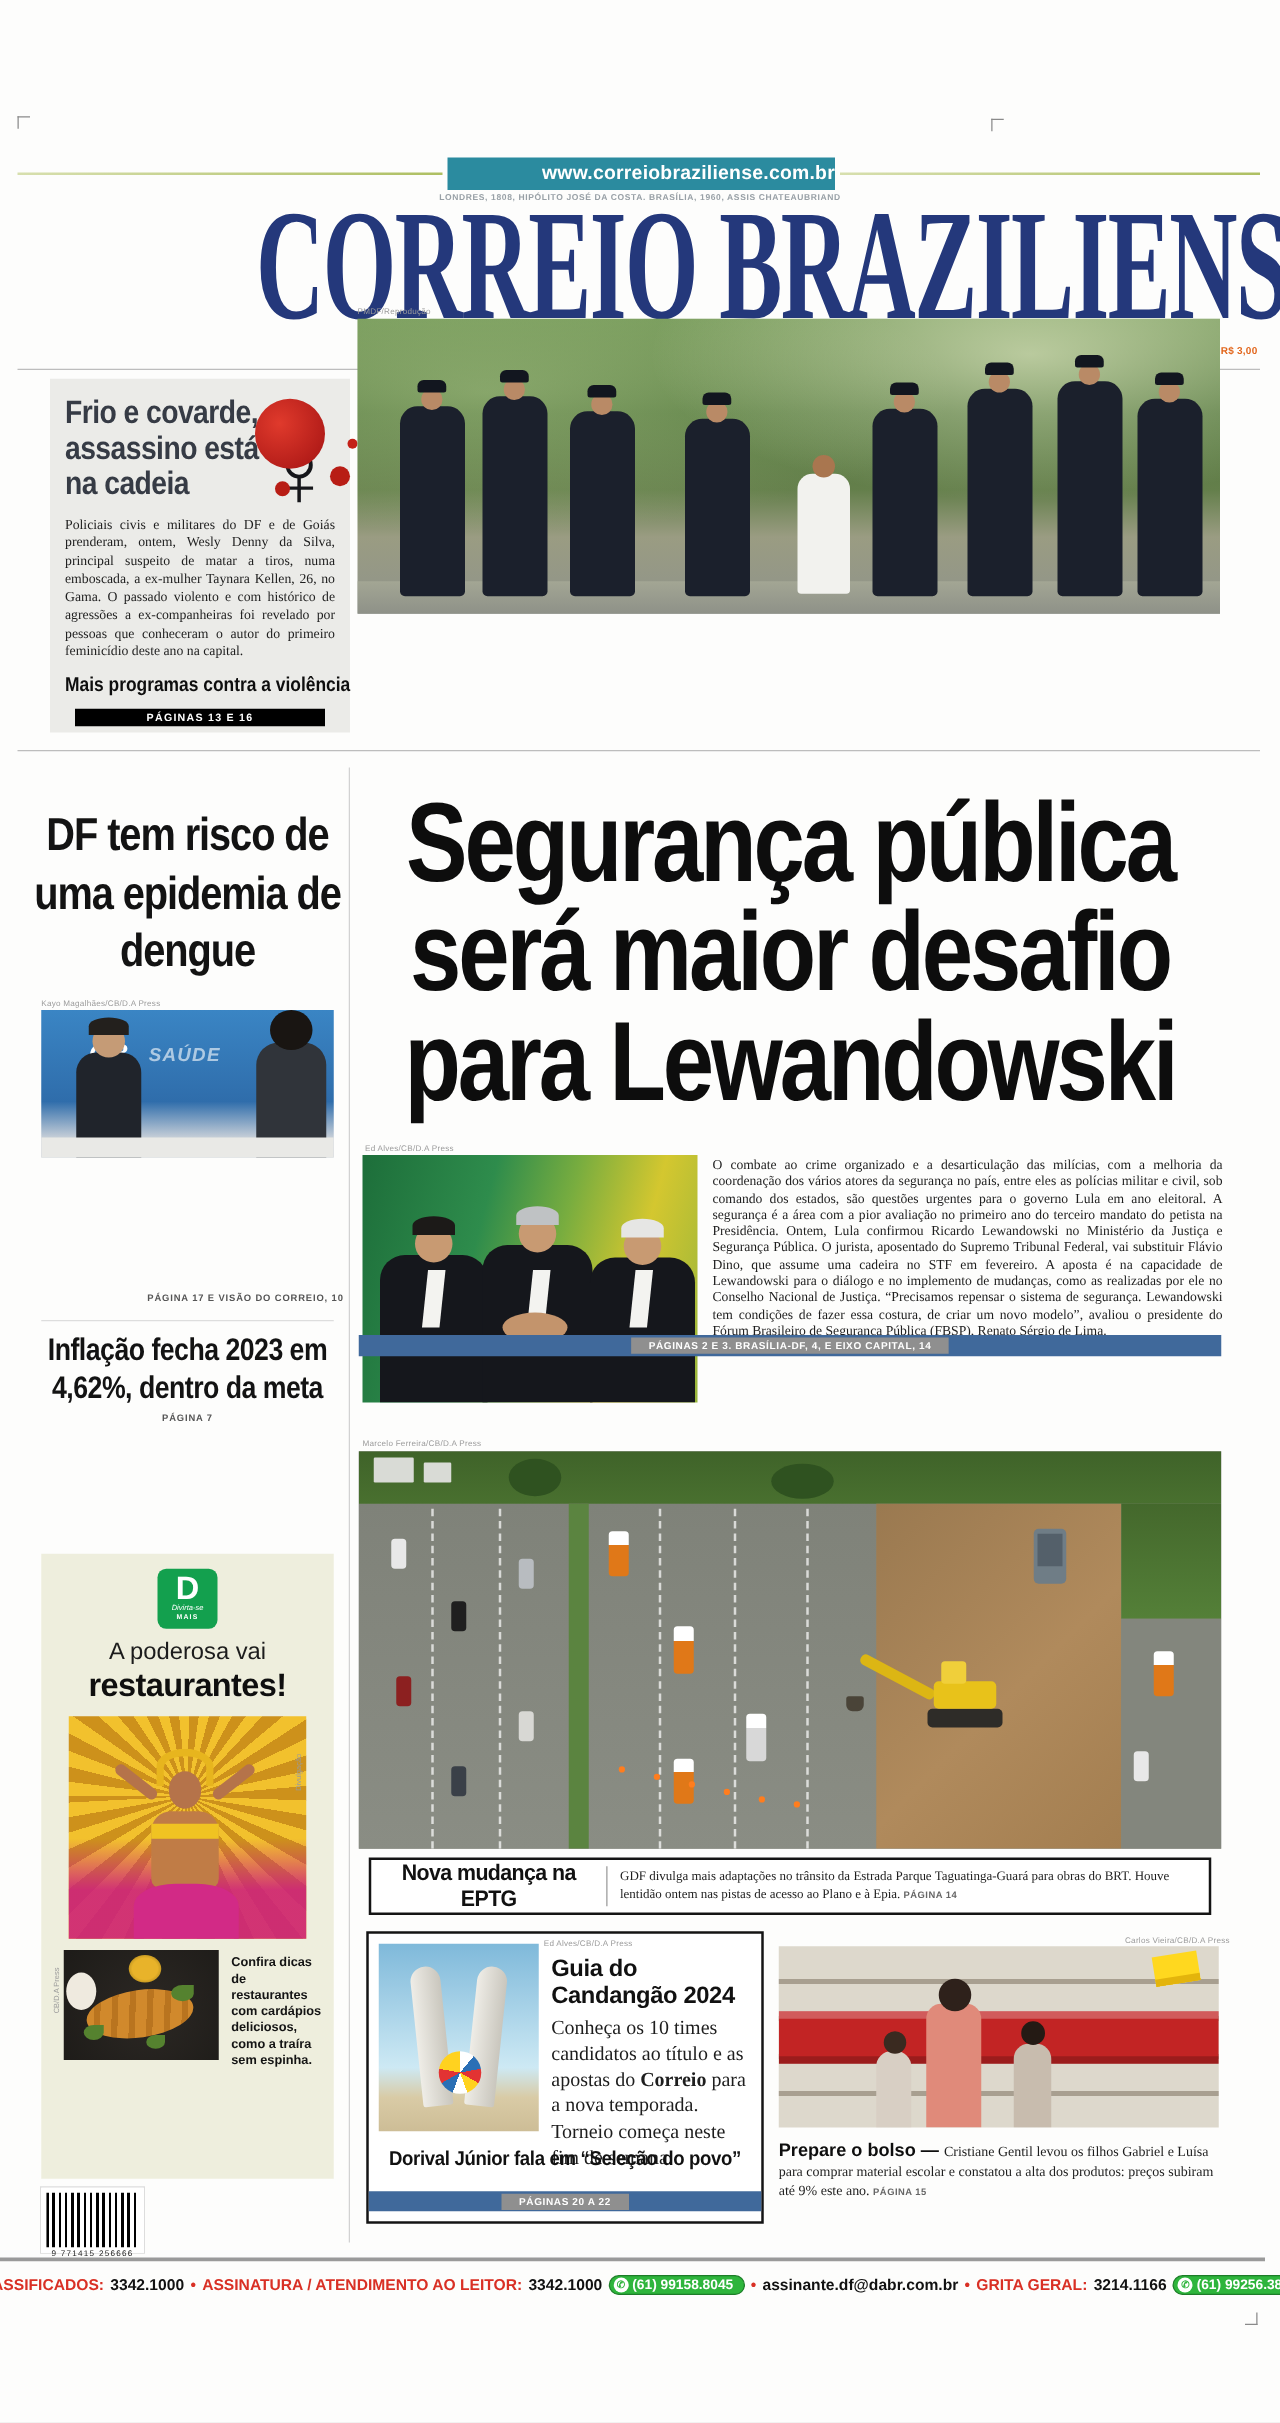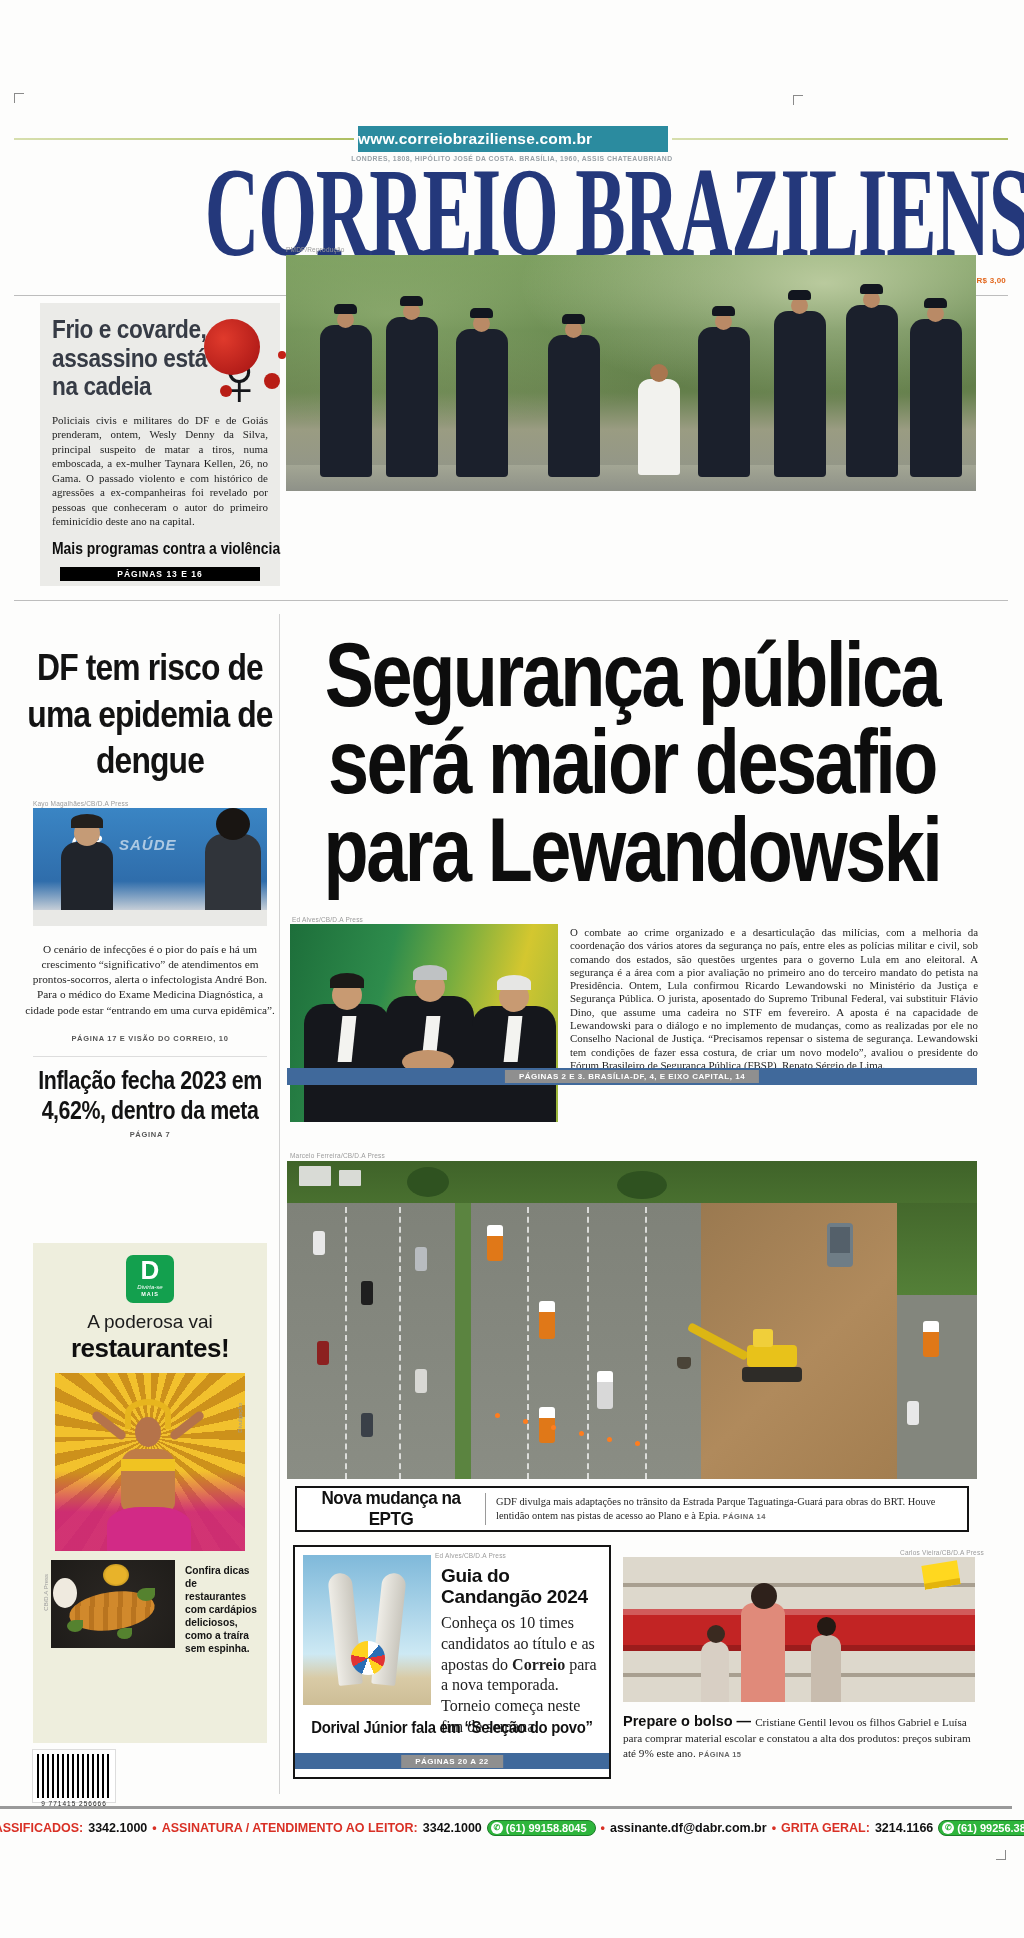--- a/index.html
+++ b/index.html
@@ -10,21 +10,21 @@
   .cr{position:absolute;font-size:6.5px;color:#9b9b9b;letter-spacing:.2px;}
   .vcr{position:absolute;font-size:6px;color:#9b9b9b;writing-mode:vertical-rl;transform:rotate(180deg);}
   .ptag{font-weight:700;font-size:7.5px;color:#555;letter-spacing:.7px;text-align:center;}
   .rule{position:absolute;background:#bdbdbd;}
   .mark{position:absolute;width:9px;height:9px;}
   .mark.tl{border-left:1.5px solid #8a8a8a;border-top:1.5px solid #8a8a8a;}
   .mark.br{border-right:1.5px solid #8a8a8a;border-bottom:1.5px solid #8a8a8a;}
 
   
   .banner{position:absolute;left:358px;top:126px;width:310px;height:26px;background:#2b8b9f;
-          color:#fff;font-weight:700;font-size:15.5px;text-align:left;line-height:26px;letter-spacing:.2px;}
+          color:#fff;font-weight:700;font-size:15.5px;text-align:right;line-height:26px;letter-spacing:.2px;}
   .gline{position:absolute;top:138px;height:2px;background:linear-gradient(90deg,#d7dfae,#aebf62);}
   .founders{position:absolute;left:0;top:155px;width:1024px;text-align:center;font-size:6.8px;
             color:#98a0a6;letter-spacing:.5px;font-weight:700;}
   .masthead{position:absolute;left:0;top:150px;width:1024px;text-align:center;
             font-family:"Liberation Serif",serif;font-weight:700;font-size:126px;line-height:1;
             color:#24387b;letter-spacing:-2px;white-space:nowrap;
             transform:scaleX(.60);transform-origin:50% 0;}
   .dateline{position:absolute;left:0;top:276px;width:1024px;height:14px;font-size:8px;font-weight:700;color:#3a3a3a;}
   .dateline .ctr{position:absolute;left:0;right:0;text-align:center;letter-spacing:.4px;}
   .dateline .rgt{position:absolute;right:18px;letter-spacing:.2px;}
@@ -253,22 +253,21 @@
 
   <div class="dengue-h">DF tem risco de uma epidemia de dengue</div>
   <div class="cr" style="left:33px;top:800px;">Kayo Magalhães/CB/D.A Press</div>
   <div class="photo p-cbs" style="left:33px;top:808px;width:234px;height:118px;">
     <span class="cbs-cb">CB</span>
     <span class="cbs-saude">SAÚDE</span>
     <i class="cbs-man"></i>
     <i class="cbs-afro"></i>
     <i class="cbs-desk"></i>
   </div>
-  <div class="dengue-b sb">O cenário de infecções é o pior do país e há um crescimento “significativo” de atendimentos em prontos-socorros, alerta o infectologista André Bon. Para o médico do Exame Medicina Diagnóstica, a cidade pode estar “entrando em uma curva epidêmica”.</div>
-  <div class="ptag abs" style="left:25px;top:1034px;width:250px;">PÁGINA 17 E VISÃO DO CORREIO, 10</div>
+  <div class="ptag abs" style="left:25px;top:1034px;width:250px;text-align:right;">PÁGINA 17 E VISÃO DO CORREIO, 10</div>
   <div class="rule" style="left:33px;top:1056px;width:234px;height:1px;background:#ddd;"></div>
 
   <div class="infl-h">Inflação fecha 2023 em 4,62%, dentro da meta</div>
   <div class="ptag abs" style="left:25px;top:1130px;width:250px;">PÁGINA 7</div>
 
   <div class="main-h">
     <div>Segurança pública</div>
     <div>será maior desafio</div>
     <div>para Lewandowski</div>
   </div>

